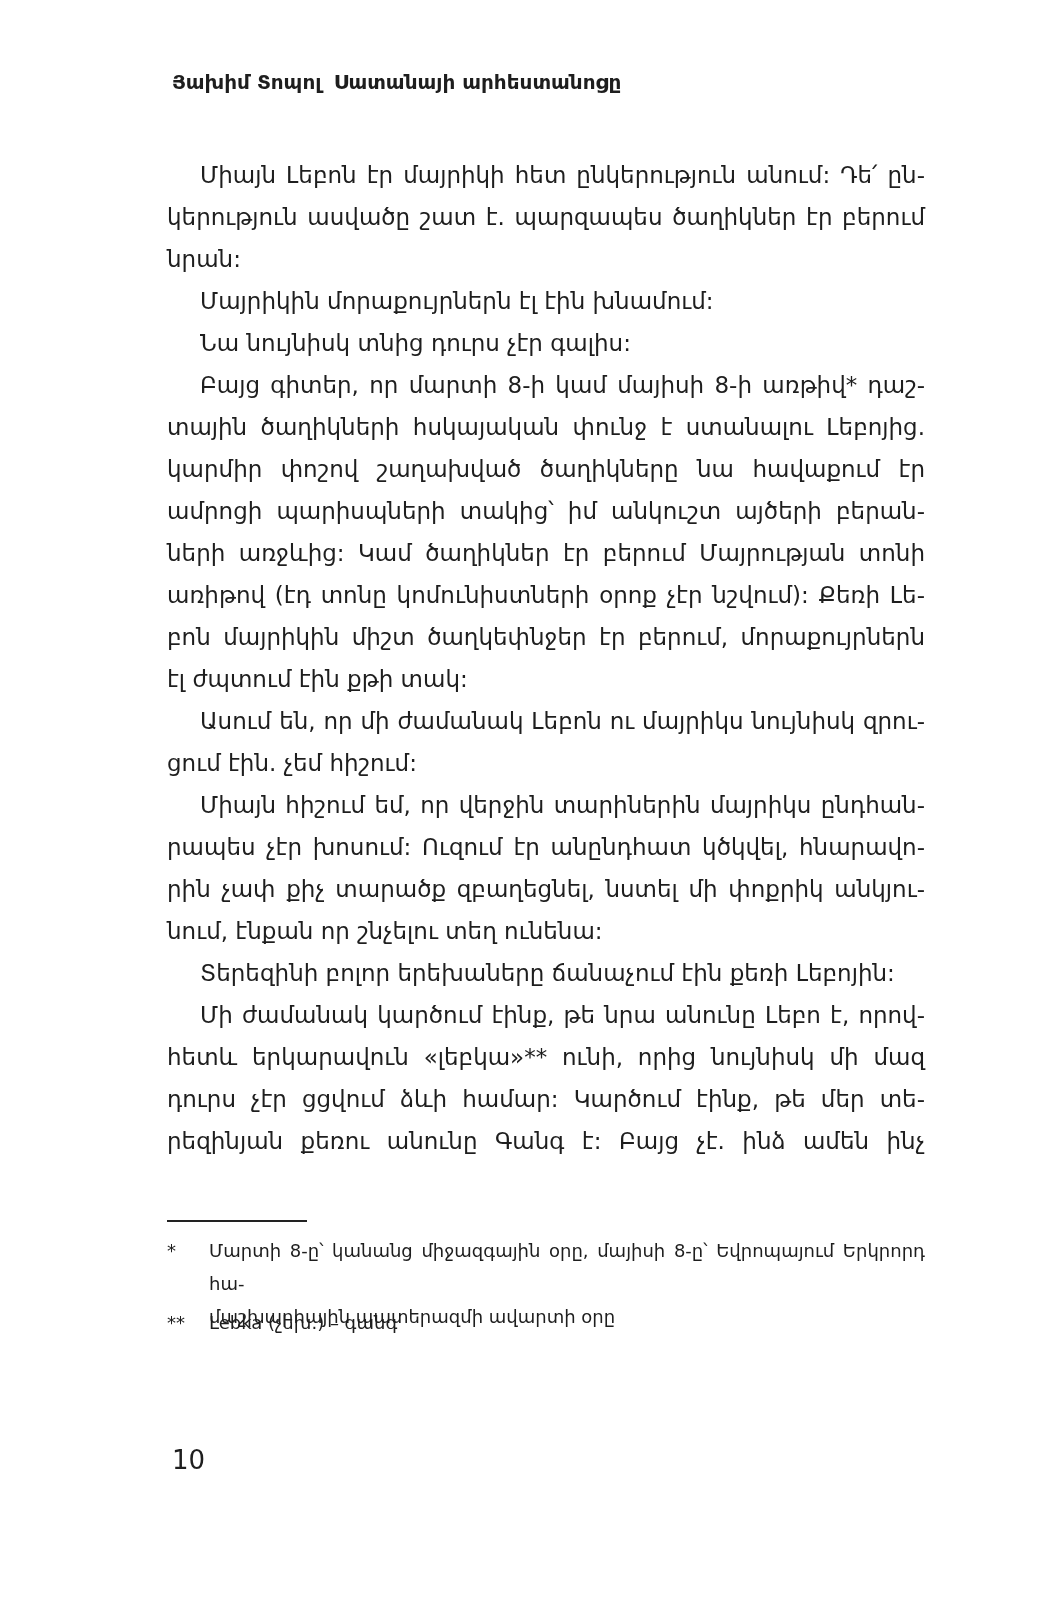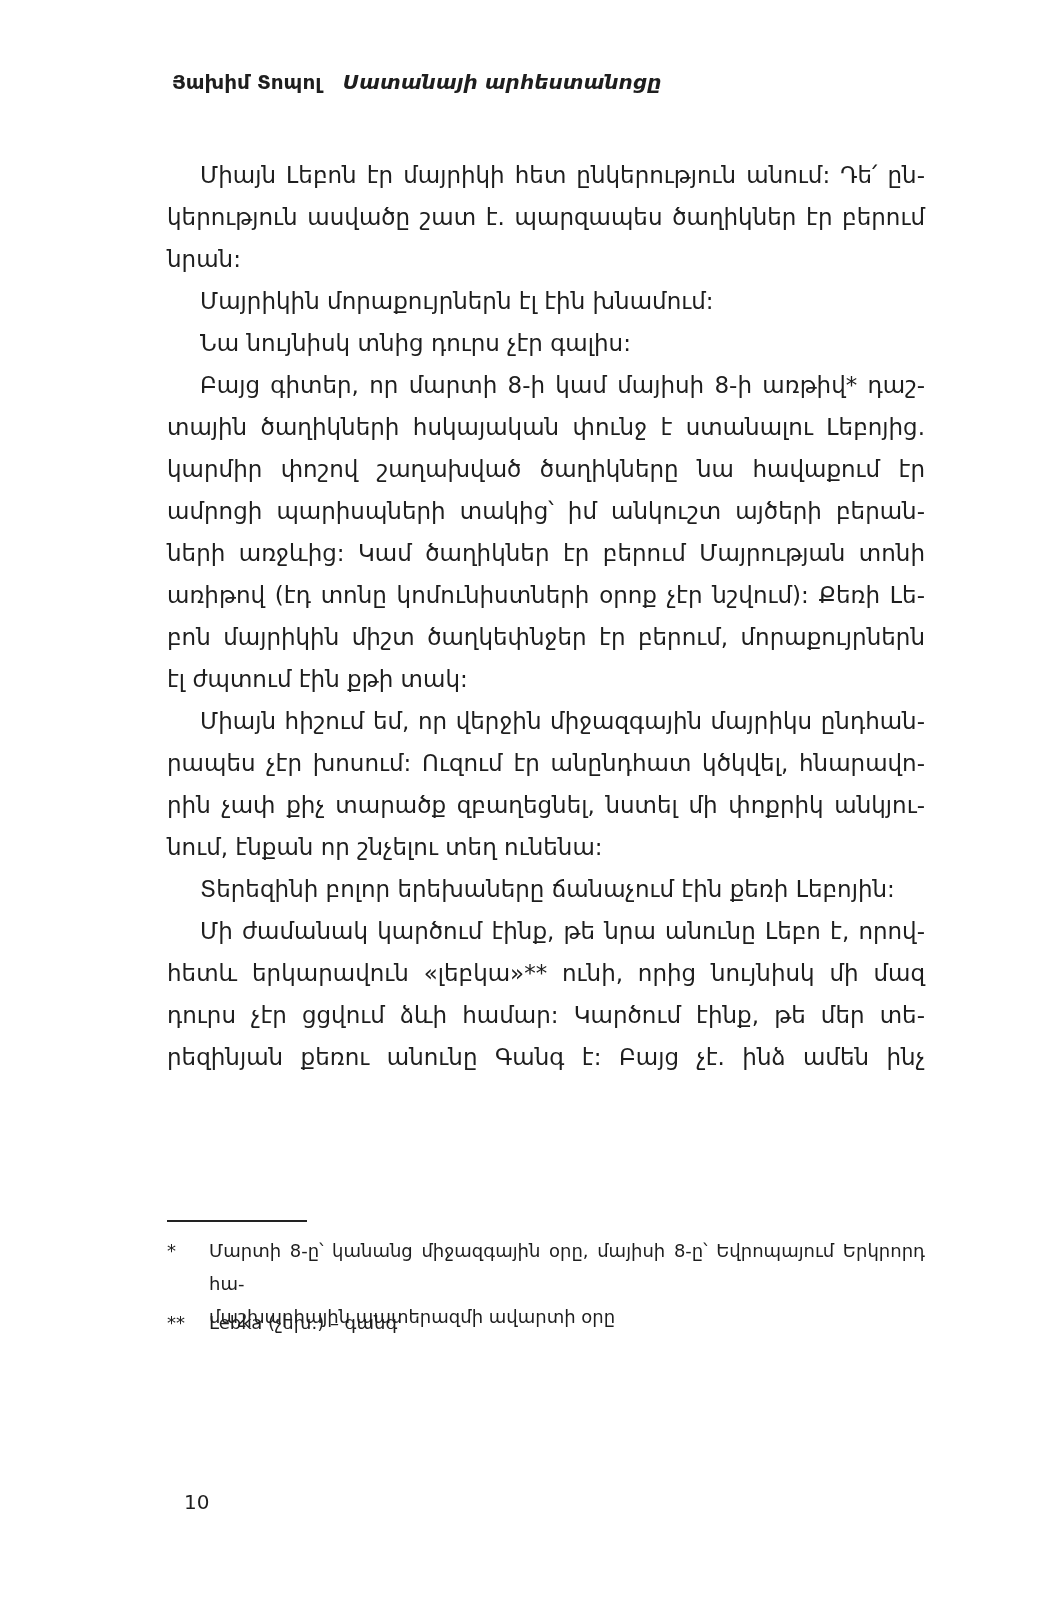--- a/index.html
+++ b/index.html
@@ -13,21 +13,21 @@
     overflow: hidden;
   }
   .page-header {
     position: absolute;
     top: 70px;
     left: 172px;
     font-size: 20px;
     white-space: nowrap;
   }
   .page-header .author { font-weight: 700; }
-  .page-header .title  { font-weight: 700; margin-left: 15px; font-style: italic; }
+  .page-header .title  { font-weight: 700; margin-left: 6px; }
 
   .body-text {
     position: absolute;
     top: 154px;
     left: 167px;
     width: 758px;
   }
   .line {
     height: 42px;
     line-height: 42px;
@@ -64,24 +64,23 @@
   .fn-line {
     line-height: 33px;
     text-align: justify;
     text-align-last: justify;
   }
   .fn-line.end { text-align-last: left; }
 
   .page-number {
     position: absolute;
     top: 1445px;
-    left: 184px;
-    font-size: 20px;
+    left: 172px;
+    font-size: 26px;
     color: #1e1e1e;
-    margin-top: 45px;
   }
 </style>
 </head>
 <body>
 
 <header class="page-header">
   <span class="author">Յախիմ Տոպոլ</span>
   <span class="title">Սատանայի արհեստանոցը</span>
 </header>
 
@@ -105,23 +104,27 @@
     <div class="line indent">Բայց գիտեր, որ մարտի 8-ի կամ մայիսի 8-ի առթիվ* դաշ-</div>
     <div class="line">տային ծաղիկների հսկայական փունջ է ստանալու Լեբոյից.</div>
     <div class="line">կարմիր փոշով շաղախված ծաղիկները նա հավաքում էր</div>
     <div class="line">ամրոցի պարիսպների տակից՝ իմ անկուշտ այծերի բերան-</div>
     <div class="line">ների առջևից: Կամ ծաղիկներ էր բերում Մայրության տոնի</div>
     <div class="line">առիթով (էդ տոնը կոմունիստների օրոք չէր նշվում): Քեռի Լե-</div>
     <div class="line">բոն մայրիկին միշտ ծաղկեփնջեր էր բերում, մորաքույրներն</div>
     <div class="line end">էլ ժպտում էին քթի տակ:</div>
   </div>
 
+  <div>
+    <div class="line indent">Ասում են, որ մի ժամանակ Լեբոն ու մայրիկս նույնիսկ զրու-</div>
+    <div class="line end">ցում էին. չեմ հիշում:</div>
+  </div>
 
   <div>
-    <div class="line indent">Միայն հիշում եմ, որ վերջին միջազգային մայրիկս ընդհան-</div>
+    <div class="line indent">Միայն հիշում եմ, որ վերջին տարիներին մայրիկս ընդհան-</div>
     <div class="line">րապես չէր խոսում: Ուզում էր անընդհատ կծկվել, հնարավո-</div>
     <div class="line">րին չափ քիչ տարածք զբաղեցնել, նստել մի փոքրիկ անկյու-</div>
     <div class="line end">նում, էնքան որ շնչելու տեղ ունենա:</div>
   </div>
 
   <div>
     <div class="line indent end">Տերեզինի բոլոր երեխաները ճանաչում էին քեռի Լեբոյին:</div>
   </div>
 
   <div>

